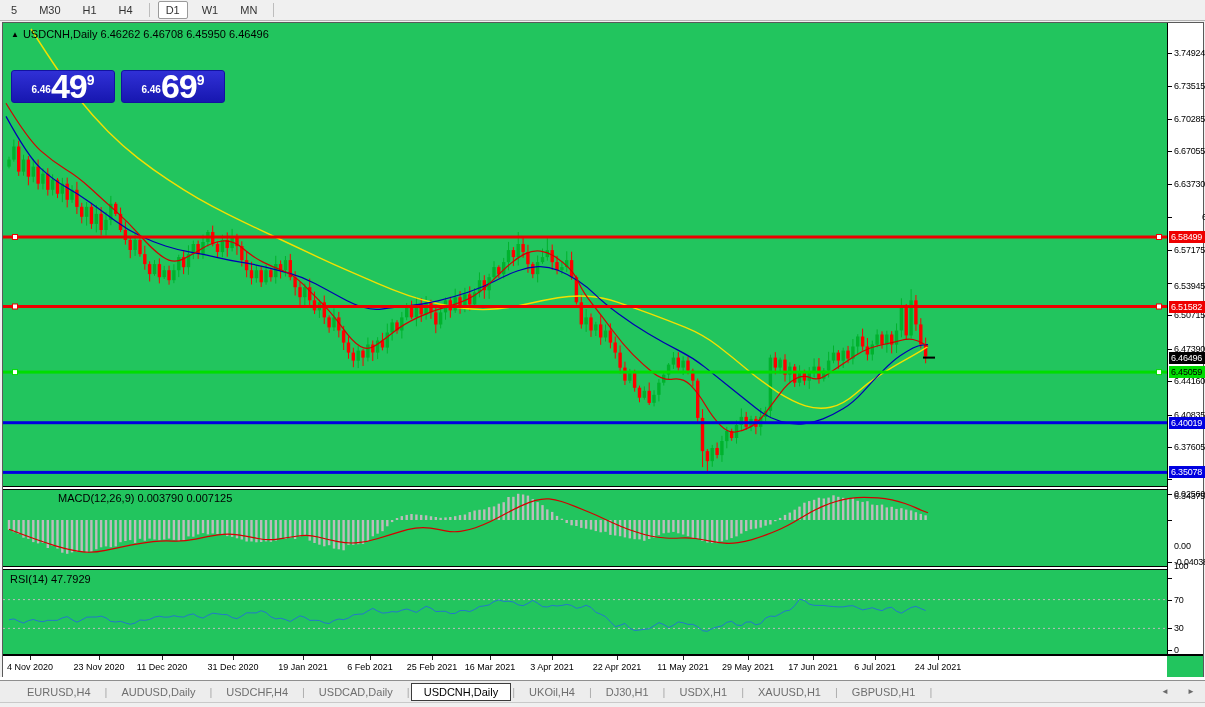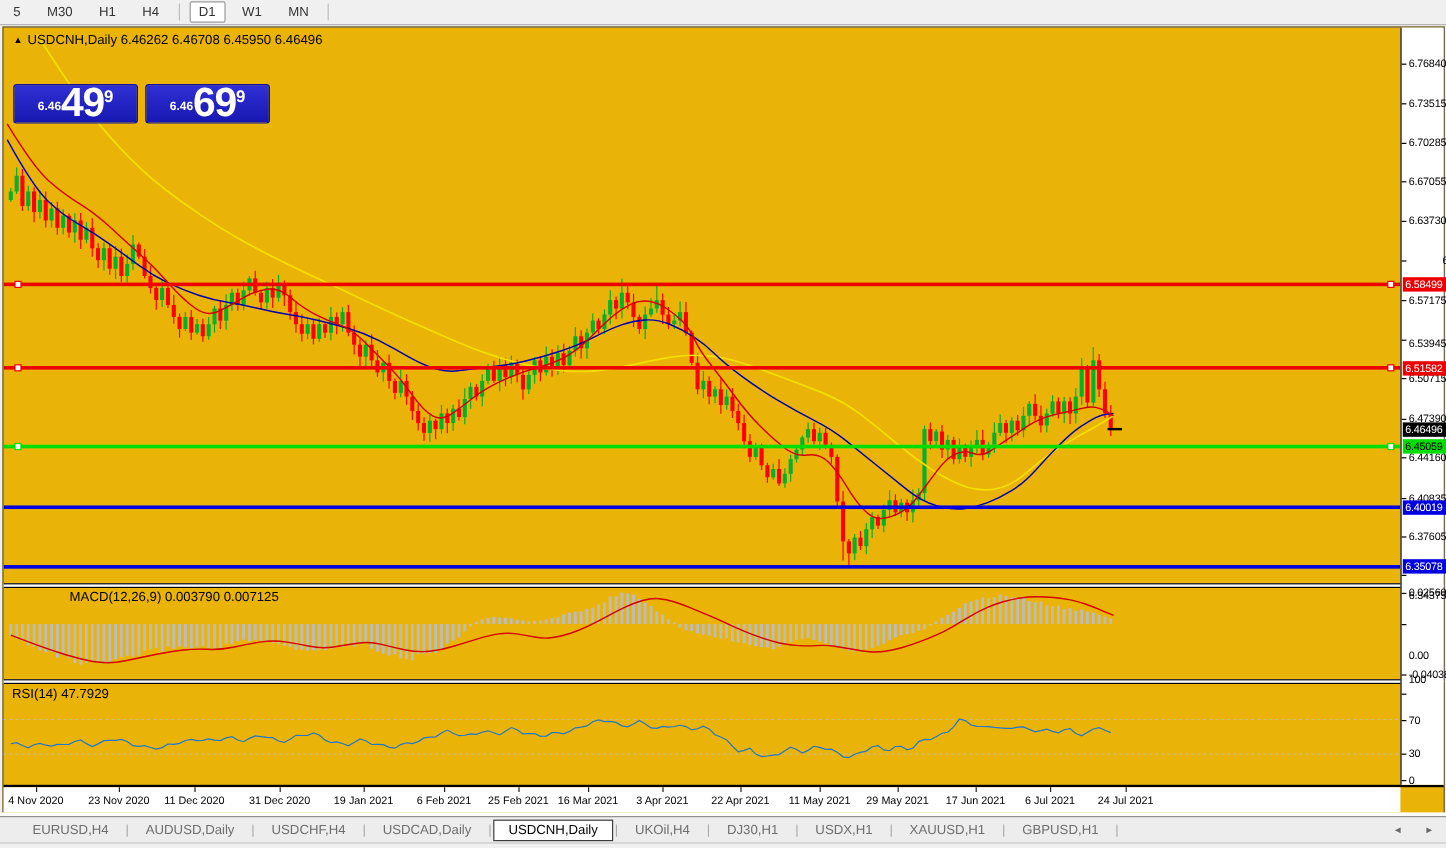--- a/index.html
+++ b/index.html
@@ -14,21 +14,21 @@
     position:absolute;left:0;top:0;width:1205px;height:20px;
     background:#f0f0f0;border-bottom:1px solid #b5b5b5;
     display:flex;align-items:center;font-size:11px;color:#333;
   }
   .tf-btn{padding:2px 7px;margin:0 3px;border:1px solid transparent;border-radius:2px;cursor:default;}
   .tf-btn.active{background:#fff;border:1px solid #9a9a9a;}
   .tf-sep{width:1px;height:14px;background:#bdbdbd;margin:0 5px;}
   
   .chart-window{
     position:absolute;left:2px;top:22px;width:1200px;height:655px;
-    background:#eab308;border:1px solid #5a5a5a;
+    background:#22c55e;border:1px solid #5a5a5a;
   }
   .plot-svg{position:absolute;left:0;top:0;}
   .sep-double{position:absolute;left:0;width:1200px;height:2px;background:#fff;
     border-top:1px solid #000;border-bottom:1px solid #000;}
   .pane-bottom{position:absolute;left:0;top:631px;width:1200px;height:2px;background:#000;}
   
   .axis-pane{position:absolute;left:1164px;top:0;width:36px;height:631px;background:#fff;border-left:1px solid #000;box-sizing:border-box;}
   .axis-tick{position:absolute;left:0;width:4px;height:0;border-top:1px solid #000;}
   .axis-label{position:absolute;left:6px;font-size:9px;color:#000;white-space:nowrap;letter-spacing:-0.2px;}
   .level-label{position:absolute;left:1px;width:34px;font-size:9px;line-height:12px;height:12px;padding-left:2px;letter-spacing:-0.2px;white-space:nowrap;}
@@ -706,21 +706,21 @@
 
   <div class="pane-label" style="left:7px;top:469px;padding-left:48px;">MACD(12,26,9) 0.003790 0.007125</div>
   <div class="pane-label" style="left:7px;top:550px;">RSI(14) 47.7929</div>
 
   <div class="sep-double" style="top:463px;"></div>
   <div class="sep-double" style="top:543px;"></div>
   <div class="pane-bottom"></div>
 
   <div class="axis-pane" id="axisPane">
       <div class="axis-tick" style="top: 30px;"></div>
-      <div class="axis-label" style="top: 25px;">6.76840</div>
+      <div class="axis-label" style="top: 25px;">3.74924</div>
       <div class="axis-tick" style="top: 63px;"></div>
       <div class="axis-label" style="top: 58px;">6.73515</div>
       <div class="axis-tick" style="top: 96px;"></div>
       <div class="axis-label" style="top: 91px;">6.70285</div>
       <div class="axis-tick" style="top: 128px;"></div>
       <div class="axis-label" style="top: 123px;">6.67055</div>
       <div class="axis-tick" style="top: 161px;"></div>
       <div class="axis-label" style="top: 156px;">6.63730</div>
       <div class="axis-tick" style="top: 194px;"></div>
       <div class="axis-label" style="top: 189px; margin-left: 28px;">6.60500</div>

